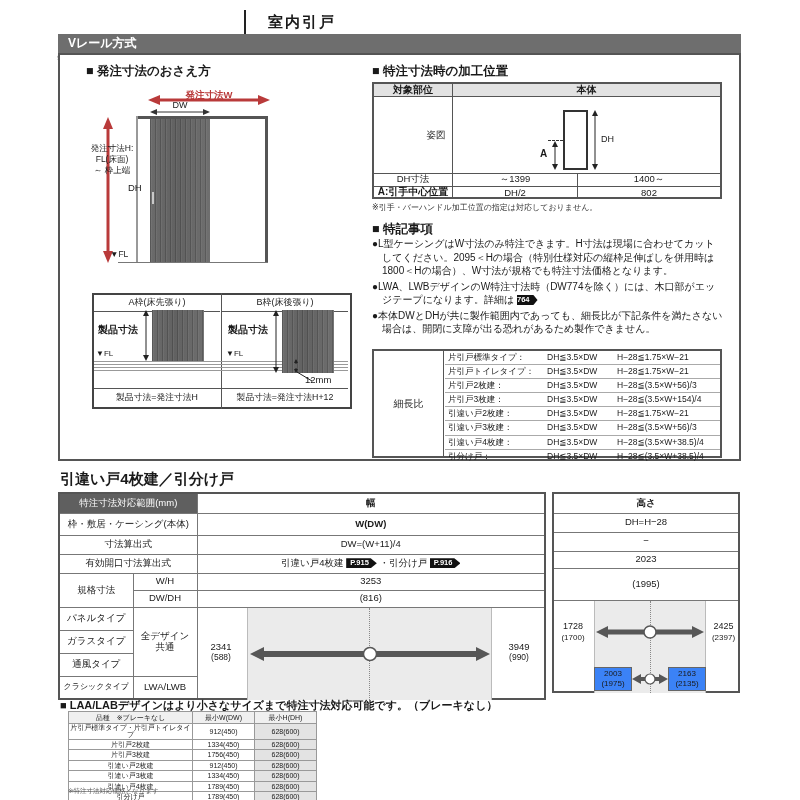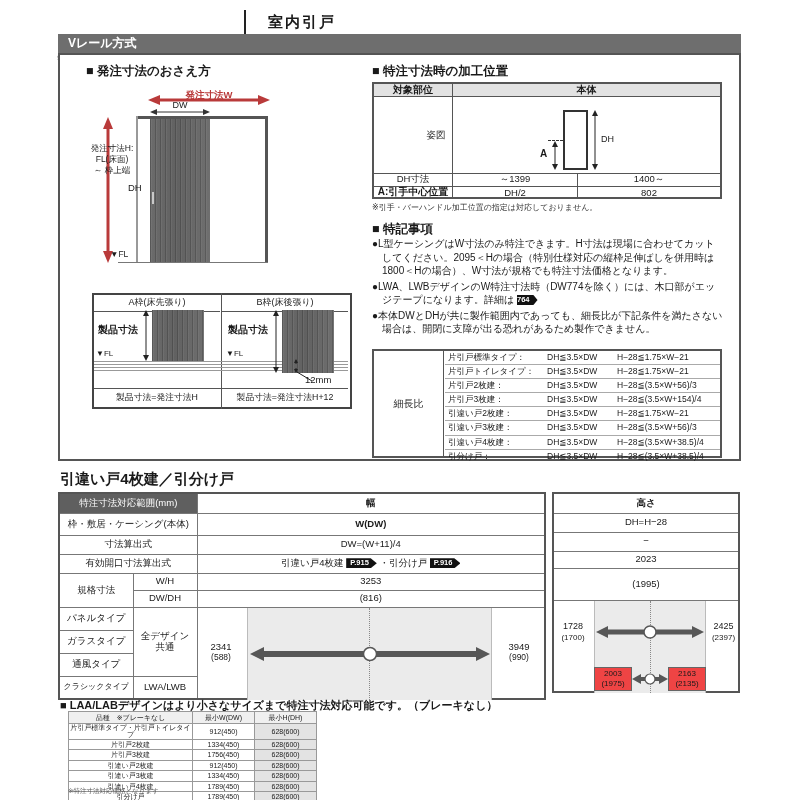--- a/index.html
+++ b/index.html
@@ -44,21 +44,21 @@
   td.dark{background:#5f5f5f;color:#fff;font-size:9px;}
   td.bold11{font-size:11.5px;font-weight:bold;}
   td.bold13{font-size:13px;font-weight:bold;}
   td.f10{font-size:10px;}
   td.f85{font-size:8.5px;}
   td.diag{position:relative;padding:0;}
   .band{position:absolute;top:0;height:92px;background:#ebebeb;border-left:1px solid #bbb;border-right:1px solid #bbb;box-sizing:border-box;}
   .dotline{position:absolute;top:0;height:92px;width:0;border-left:1px dotted #888;}
   .rangelbl{position:absolute;font-size:9.5px;line-height:11px;text-align:center;}
   .rangelbl .sub{font-size:8.5px;}
-  .wbox{position:absolute;background:#ef4444;border:1px solid #666;box-sizing:border-box;font-size:8px;line-height:10px;text-align:center;padding-top:1px;}
+  .wbox{position:absolute;background:#3b82f6;border:1px solid #666;box-sizing:border-box;font-size:8px;line-height:10px;text-align:center;padding-top:1px;}
   
   table.min{border-collapse:collapse;table-layout:fixed;border:1.5px solid #555;}
   table.min td{border:1px solid #999;padding:0;text-align:center;font-size:7px;line-height:1.05;height:9.5px;}
   table.min td.hd{background:#f0f0f0;font-size:7px;height:11px;}
   table.min td.gray{background:#e3e3e3;}
   .note11{font-size:11px;font-weight:bold;}
   .foot{font-size:6.5px;color:#555;}
 </style>
 </head>
 <body>

